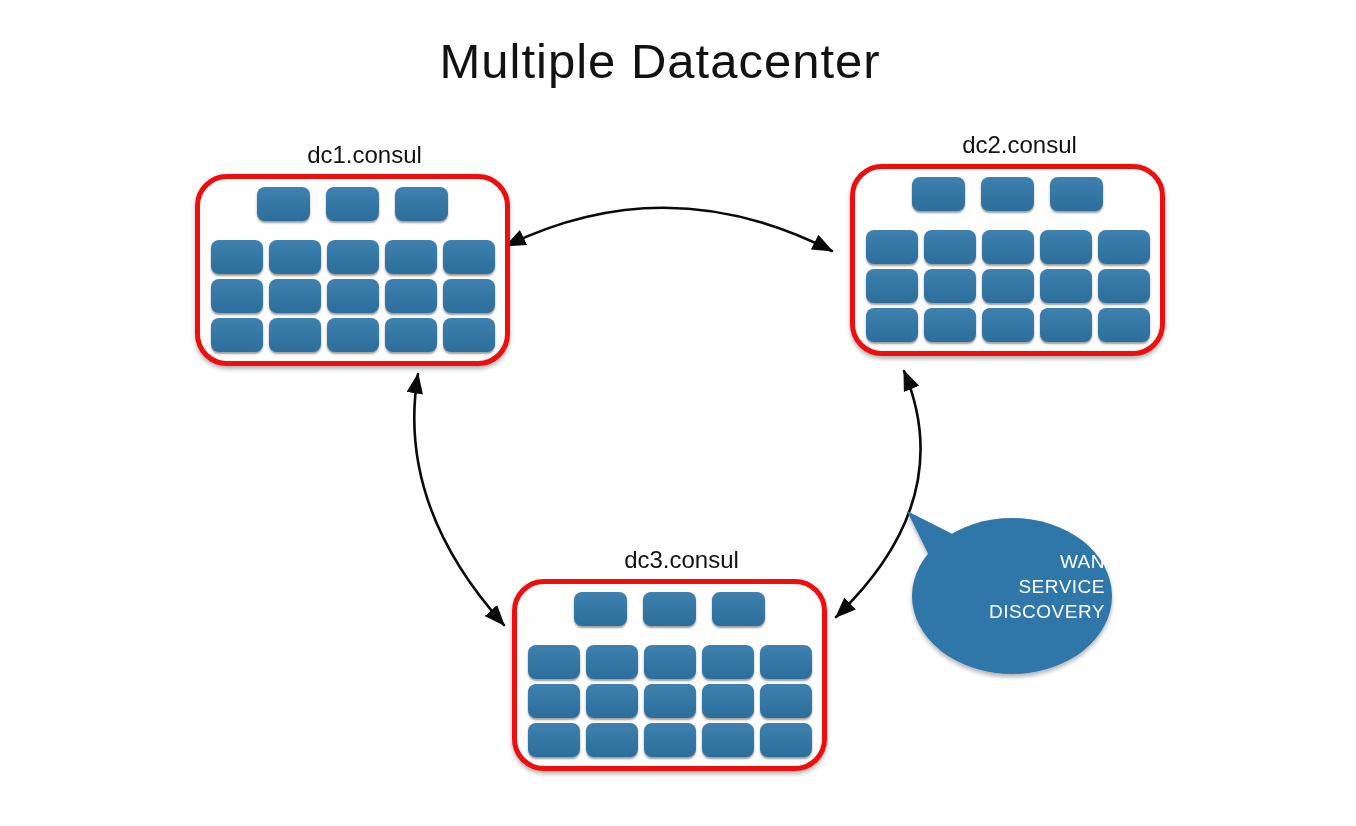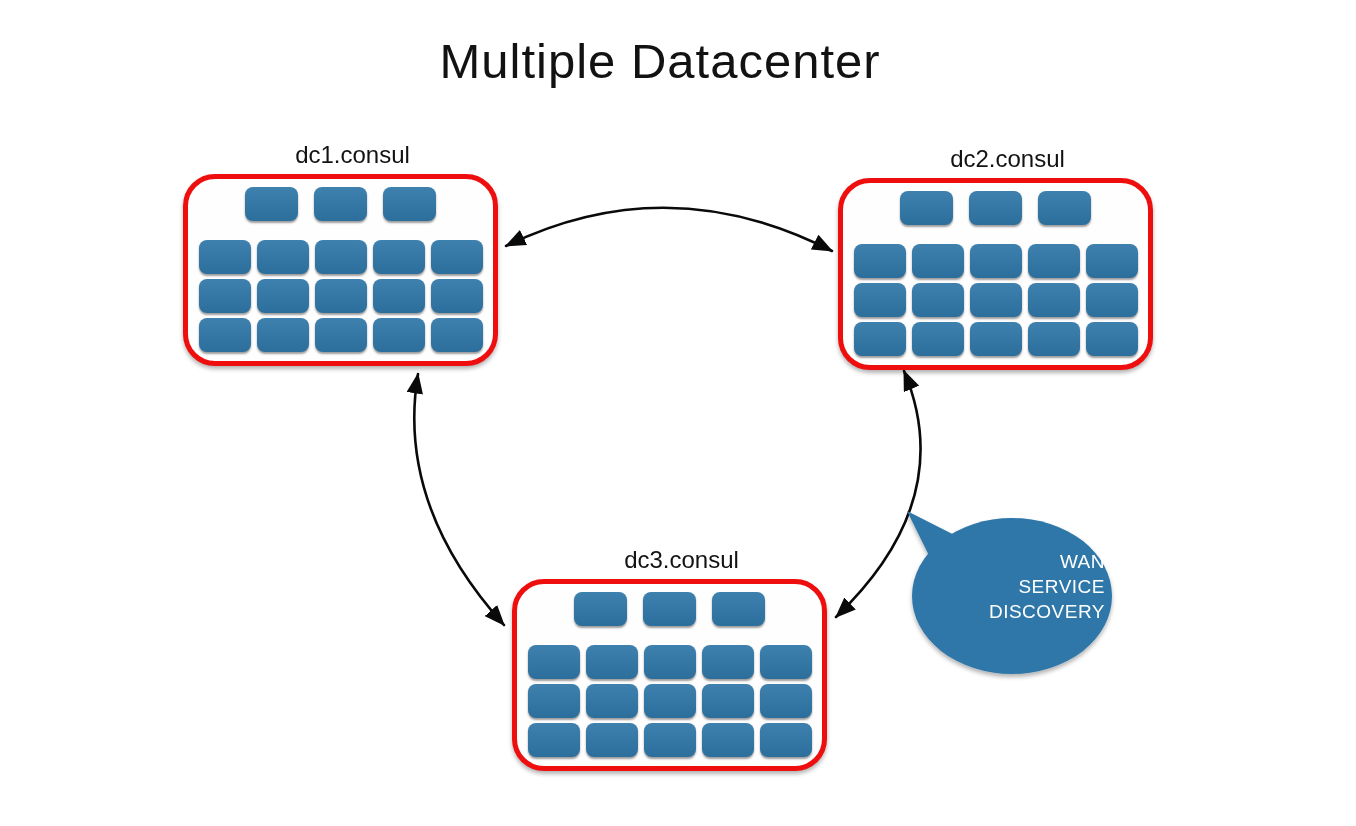--- a/index.html
+++ b/index.html
@@ -31,24 +31,24 @@
     pointer-events: none;
   }
   .arrow {
     fill: none;
     stroke: var(--arrow-black, #0a0a0a);
     stroke-width: 2.6;
     stroke-linecap: round;
   }
   .arrowhead-fill { fill: var(--arrow-black, #0a0a0a); }
   .bubble-fill { fill: var(--bubble-blue, #2f77a8); }
-  .dc { position: absolute; width: 339px; }
+  .dc { position: absolute; width: 339px; margin-left: 12px; }
   .dc1 { left: 183px; top: 141px; }
-  .dc2 { left: 838px; top: 145px; }
-  .dc3 { left: 512px; top: 546px; }
+  .dc2 { left: 838px; top: 131px; }
+  .dc3 { left: 500px; top: 546px; }
   .dc-label {
     height: 28px;
     line-height: 28px;
     margin-bottom: 5px;
     text-align: center;
     font-size: 24px;
     color: var(--label-black, #121212);
   }
   .dc-box {
     width: 305px;

